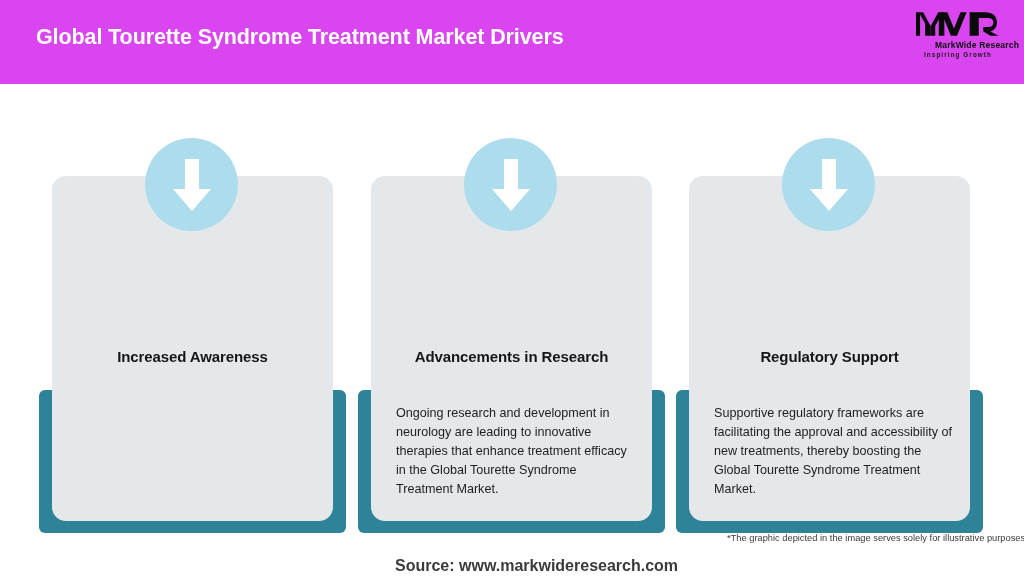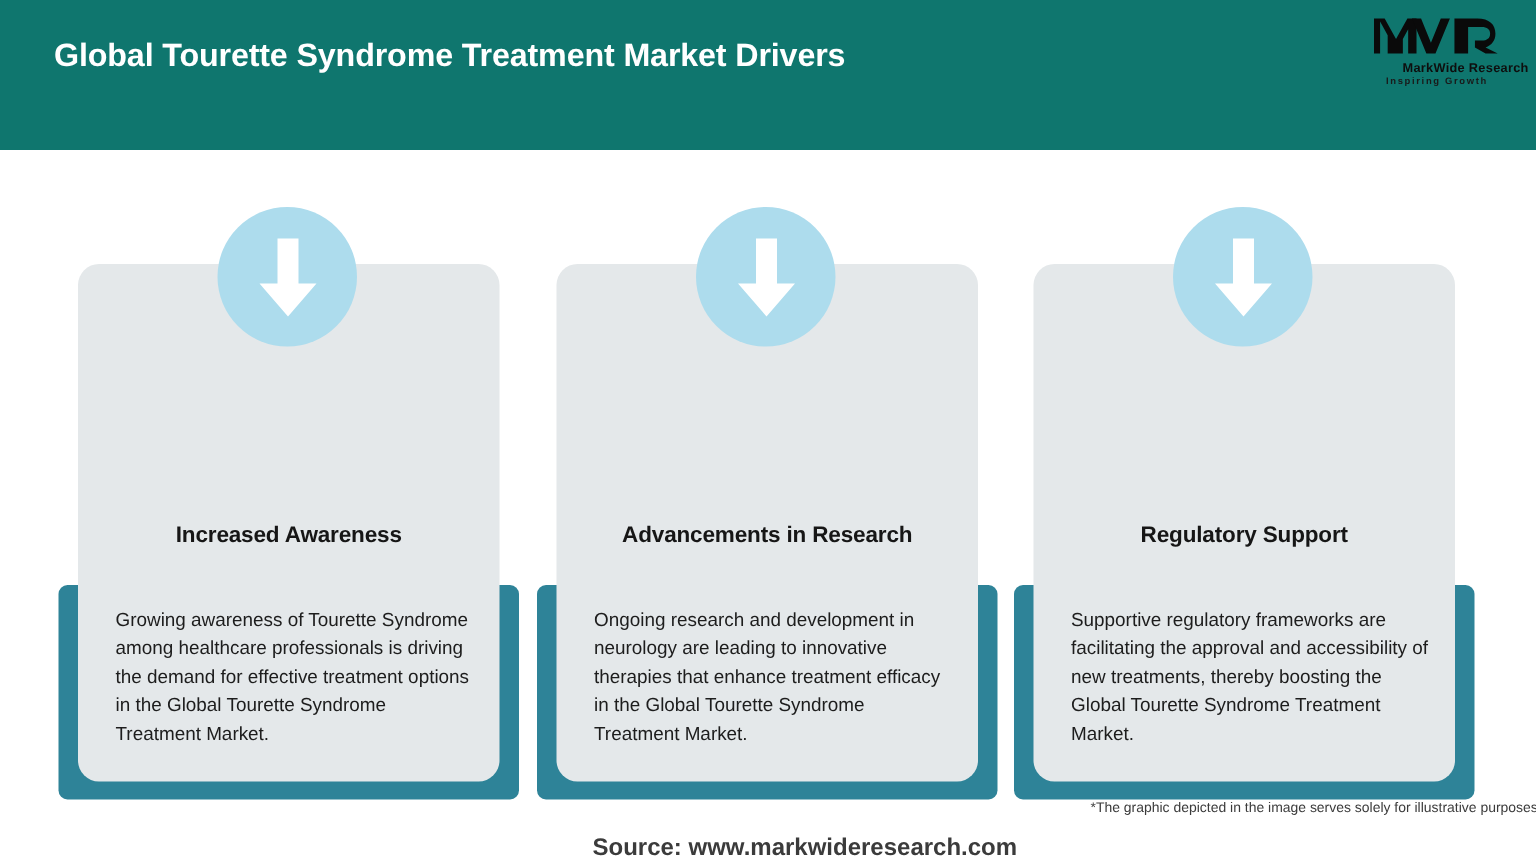--- a/index.html
+++ b/index.html
@@ -14,22 +14,22 @@
     overflow: hidden;
     position: relative;
   }
 
   
   .header {
     position: absolute;
     left: 0;
     top: 0;
     width: 1024px;
-    height: 100px;
-    background: #0f766e;
+    height: 84px;
+    background: #d946ef;
     box-sizing: border-box;
   }
   .header-title {
     position: absolute;
     left: 36px;
     top: 25px;
     font-size: 21.5px;
     font-weight: bold;
     color: #ffffff;
     letter-spacing: -0.1px;
@@ -196,21 +196,20 @@
     <span class="logo-tag">Inspiring Growth</span>
   </div>
 </div>
 
 <div class="cards">
 
   <div class="card-group g1">
     <div class="card-plate"></div>
     <div class="card">
       <div class="card-title">Increased Awareness</div>
-      <div class="card-body">Growing awareness of Tourette Syndrome among healthcare professionals is driving the demand for effective treatment options in the Global Tourette Syndrome Treatment Market.</div>
     </div>
     <div class="icon-circle">
       <svg class="arrow-svg" viewBox="0 0 44 56">
         <polygon points="15,2 29,2 29,32 41,32 22,54 3,32 15,32" fill="#ffffff"></polygon>
       </svg>
     </div>
   </div>
 
   <div class="card-group g2">
     <div class="card-plate"></div>

